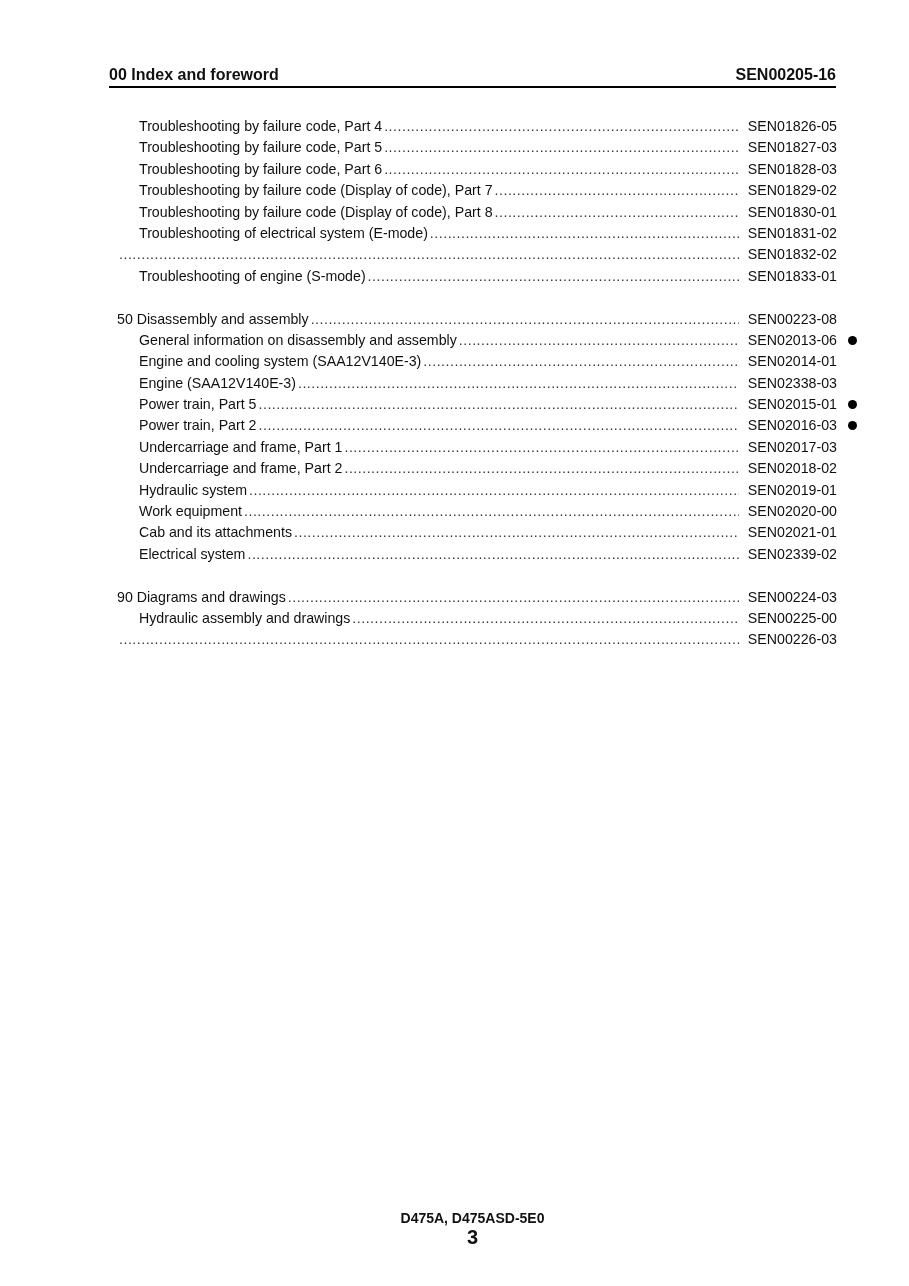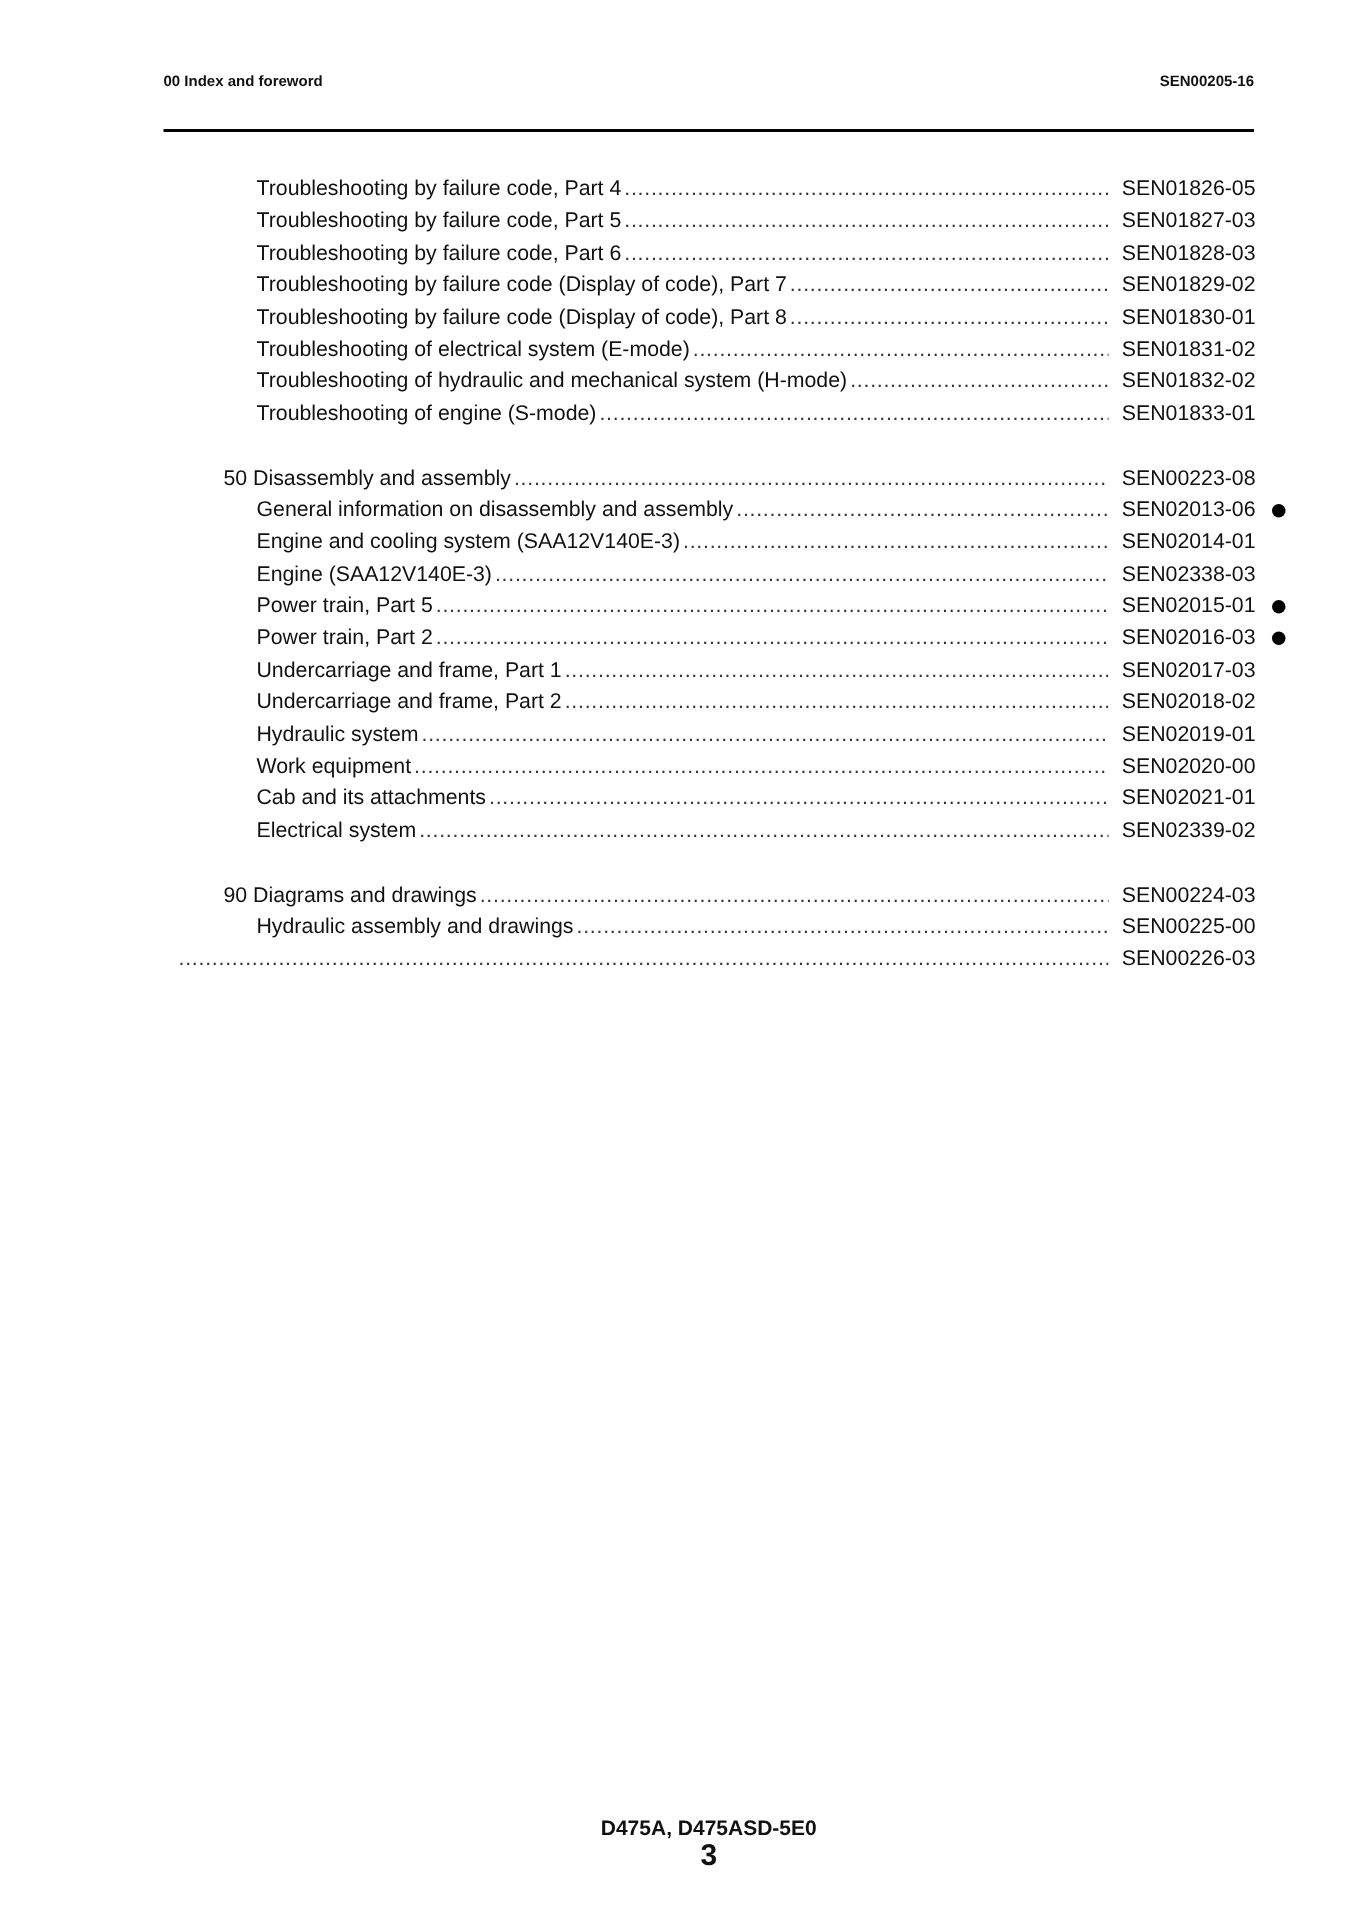--- a/index.html
+++ b/index.html
@@ -11,28 +11,28 @@
       width: 909px;
       height: 1286px;
       position: relative;
       overflow: hidden;
       font-family: "Liberation Sans", sans-serif;
       color: #111111;
     }
     .header {
       position: absolute;
       left: 109px;
-      top: 44px;
+      top: 64px;
       width: 727px;
       height: 20px;
       font-weight: bold;
-      font-size: 10px;
+      font-size: 16px;
       display: flex;
       justify-content: space-between;
-      align-items: center;
+      align-items: flex-end;
     }
     .header-rule {
       position: absolute;
       left: 109px;
       top: 86px;
       width: 727px;
       height: 0;
       border-top: 2px solid #000;
     }
     .toc {
@@ -44,21 +44,21 @@
     .toc-row {
       display: flex;
       align-items: baseline;
       height: 21.4px;
       font-size: 14.2px;
       line-height: 21.4px;
       white-space: nowrap;
       position: relative;
     }
     .toc-row.indent .toc-title { padding-left: 22px; }
-    .toc-title { flex: 0 0 auto; margin-left: 32px; }
+    .toc-title { flex: 0 0 auto; }
     .toc-dots {
       flex: 1 1 auto;
       overflow: hidden;
       margin: 0 2px;
       letter-spacing: 0.5px;
       color: #333;
     }
     .toc-dots::before {
       content: "..................................................................................................................................................................................................";
     }
@@ -127,21 +127,20 @@
       <span class="toc-title">Troubleshooting by failure code (Display of code), Part 8</span>
       <span class="toc-dots"></span>
       <span class="toc-code">SEN01830-01</span>
     </div>
   <div class="toc-row indent">
       <span class="toc-title">Troubleshooting of electrical system (E-mode)</span>
       <span class="toc-dots"></span>
       <span class="toc-code">SEN01831-02</span>
     </div>
   <div class="toc-row indent">
-      <span class="toc-title">Troubleshooting of hydraulic and mechanical system (H-mode)</span>
       <span class="toc-dots"></span>
       <span class="toc-code">SEN01832-02</span>
     </div>
   <div class="toc-row indent">
       <span class="toc-title">Troubleshooting of engine (S-mode)</span>
       <span class="toc-dots"></span>
       <span class="toc-code">SEN01833-01</span>
     </div>
 
   <div class="gap"></div>

